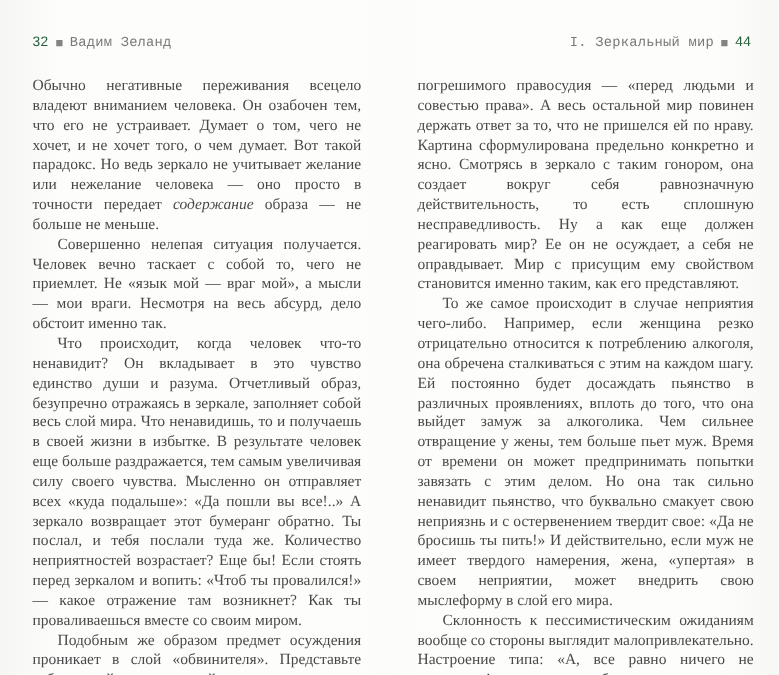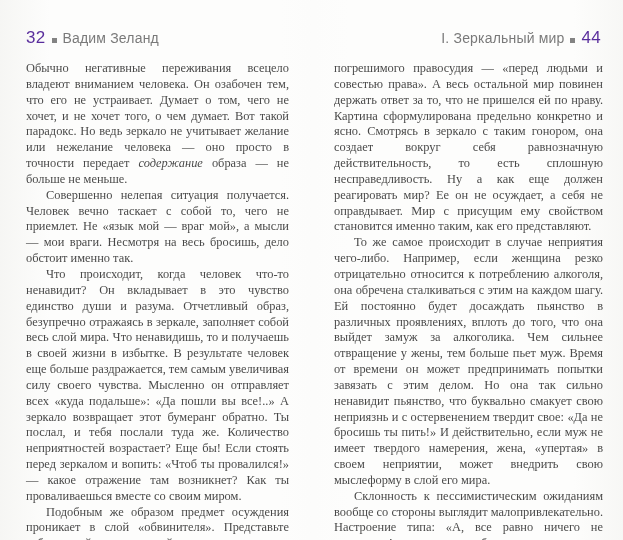--- a/index.html
+++ b/index.html
@@ -66,36 +66,37 @@
     font-family: "Liberation Sans", "DejaVu Sans", sans-serif;
     color: #6f6f6f;
     height: 20px;
     margin-bottom: 13px;
     white-space: nowrap;
   }
   .running-head.left  { justify-content: flex-start; }
   .running-head.right { justify-content: flex-end; padding-right: 2px; }
 
   .folio {
-    font-size: 17px;
-    color: #4c1d95;
+    font-size: 11px;
+    color: #14532d;
     letter-spacing: 0.3px;
   }
   .head-sep {
     display: inline-block;
     width: 5px;
     height: 5px;
     background: #7a7a7a;
     margin: 0 6px 1px 6px;
     flex: 0 0 auto;
   }
   .head-title {
-    font-size: 14px;
+    font-size: 11px;
     color: #707070;
     letter-spacing: 0.18px;
+    font-family: Liberation Mono, monospace;
   }
 
   
   .col {
     font-size: 12.4px;
     line-height: 15.85px;
     color: #3b3b3b;
     text-align: justify;
     text-justify: inter-word;
     hyphens: manual;
@@ -131,21 +132,21 @@
     <div class="page page-left">
 
       <div class="running-head left">
         <span class="folio">32</span>
         <span class="head-sep"></span>
         <span class="head-title">Вадим Зеланд</span>
       </div>
 
       <div class="col">
         <p class="cont">Обычно негативные переживания всецело владеют вниманием человека. Он озабочен тем, что его не устраивает. Думает о том, чего не хочет, и не хочет того, о чем думает. Вот такой парадокс. Но ведь зеркало не учитывает желание или нежелание человека — оно просто в точности передает <em>содержание</em> образа — не больше не меньше.</p>
-        <p>Совершенно нелепая ситуация получается. Человек вечно таскает с собой то, чего не приемлет. Не «язык мой — враг мой», а мысли — мои враги. Несмотря на весь бросишь, дело обстоит именно так.</p>
+        <p>Совершенно нелепая ситуация получается. Человек вечно таскает с собой то, чего не приемлет. Не «язык мой — враг мой», а мысли — мои враги. Несмотря на весь абсурд, дело обстоит именно так.</p>
         <p>Что происходит, когда человек что-то ненавидит? Он вкладывает в это чувство единство души и разума. Отчетливый образ, безупречно отражаясь в зеркале, заполняет собой весь слой мира. Что ненавидишь, то и получаешь в своей жизни в избытке. В результате человек еще больше раздражается, тем самым увеличивая силу своего чувства. Мысленно он отправляет всех «куда подальше»: «Да пошли вы все!..» А зеркало возвращает этот бумеранг обратно. Ты послал, и тебя послали туда же. Количество неприятностей возрастает? Еще бы! Если стоять перед зеркалом и вопить: «Чтоб ты провалился!» — какое отражение там возникнет? Как ты проваливаешься вместе со своим миром.</p>
         <p>Подобным же образом предмет осуждения проникает в слой «обвинителя». Представьте себе такой характерный пример: сердитая пожилая особа взирает на весь мир с укоризной. Она сама — живое воплощение сурового и не-</p>
       </div>
     </div>
 
     <div class="page page-right">
 
       <div class="running-head right">
         <span class="head-title">I. Зеркальный мир</span>
         <span class="head-sep"></span>

